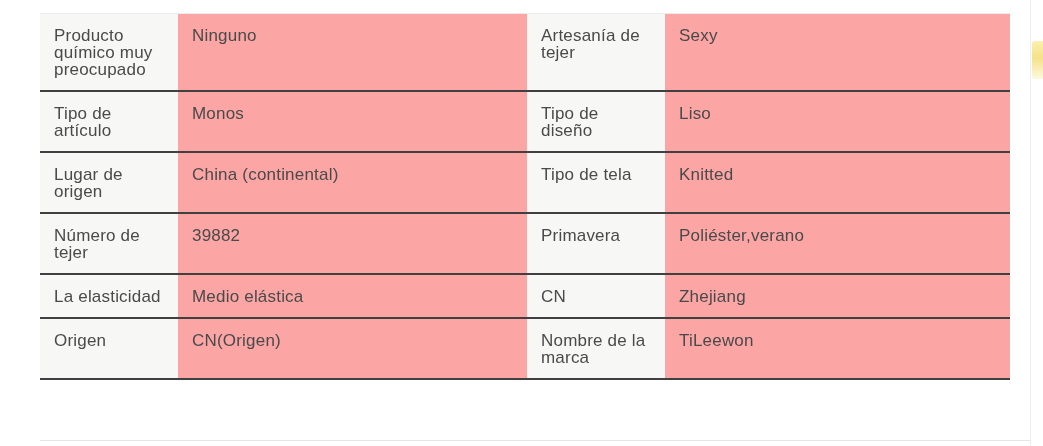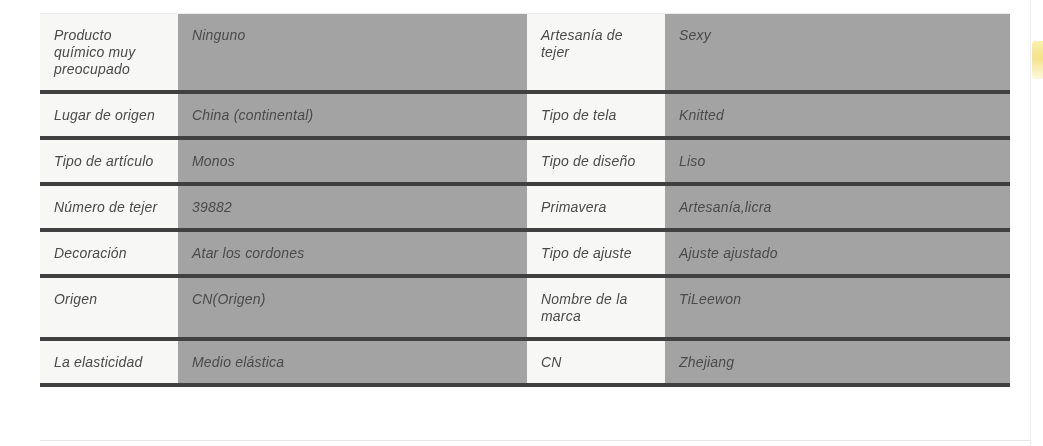--- a/index.html
+++ b/index.html
@@ -17,36 +17,35 @@
   .spec-table {
     position: absolute;
     left: 40px;
     top: 13px;
     width: 970px;
     border-collapse: collapse;
     table-layout: fixed;
     border-top: 1px solid #ececec;
   }
   .spec-table td {
-    border-bottom: 4px solid #404040;
+    border-bottom: 2px solid #404040;
     vertical-align: top;
     padding: 13px 14px 12px 14px;
-    font-size: 14px;
+    font-size: 17px;
     line-height: 17px;
     color: #4a4a4a;
     letter-spacing: 0.2px;
     overflow: hidden;
     word-wrap: break-word;
-    font-style: italic;
   }
   .spec-table td.lbl {
     background: #f7f7f6;
   }
   .spec-table td.val {
-    background: #a3a3a3;
+    background: #fca5a5;
   }
   .v-divider {
     position: absolute;
     left: 1030px;
     top: 0;
     width: 1px;
     height: 446px;
     background: #efefef;
   }
   .flyout-badge {
@@ -79,53 +78,47 @@
     <col style="width:345px">
   </colgroup>
   <tbody>
     <tr>
       <td class="lbl">Producto químico muy preocupado</td>
       <td class="val">Ninguno</td>
       <td class="lbl">Artesanía de tejer</td>
       <td class="val">Sexy</td>
     </tr>
     <tr>
+      <td class="lbl">Tipo de artículo</td>
+      <td class="val">Monos</td>
+      <td class="lbl">Tipo de diseño</td>
+      <td class="val">Liso</td>
+    </tr>
+    <tr>
       <td class="lbl">Lugar de origen</td>
       <td class="val">China (continental)</td>
       <td class="lbl">Tipo de tela</td>
       <td class="val">Knitted</td>
     </tr>
     <tr>
-      <td class="lbl">Tipo de artículo</td>
-      <td class="val">Monos</td>
-      <td class="lbl">Tipo de diseño</td>
-      <td class="val">Liso</td>
-    </tr>
-    <tr>
       <td class="lbl">Número de tejer</td>
       <td class="val">39882</td>
       <td class="lbl">Primavera</td>
-      <td class="val">Artesanía,licra</td>
+      <td class="val">Poliéster,verano</td>
     </tr>
     <tr>
-      <td class="lbl">Decoración</td>
-      <td class="val">Atar los cordones</td>
-      <td class="lbl">Tipo de ajuste</td>
-      <td class="val">Ajuste ajustado</td>
+      <td class="lbl">La elasticidad</td>
+      <td class="val">Medio elástica</td>
+      <td class="lbl">CN</td>
+      <td class="val">Zhejiang</td>
     </tr>
     <tr>
       <td class="lbl">Origen</td>
       <td class="val">CN(Origen)</td>
       <td class="lbl">Nombre de la marca</td>
       <td class="val">TiLeewon</td>
-    </tr>
-    <tr>
-      <td class="lbl">La elasticidad</td>
-      <td class="val">Medio elástica</td>
-      <td class="lbl">CN</td>
-      <td class="val">Zhejiang</td>
     </tr>
   </tbody>
 </table>
 
 <div class="v-divider"></div>
 <div class="flyout-badge"></div>
 <div class="h-divider"></div>
 
 </body></html>

